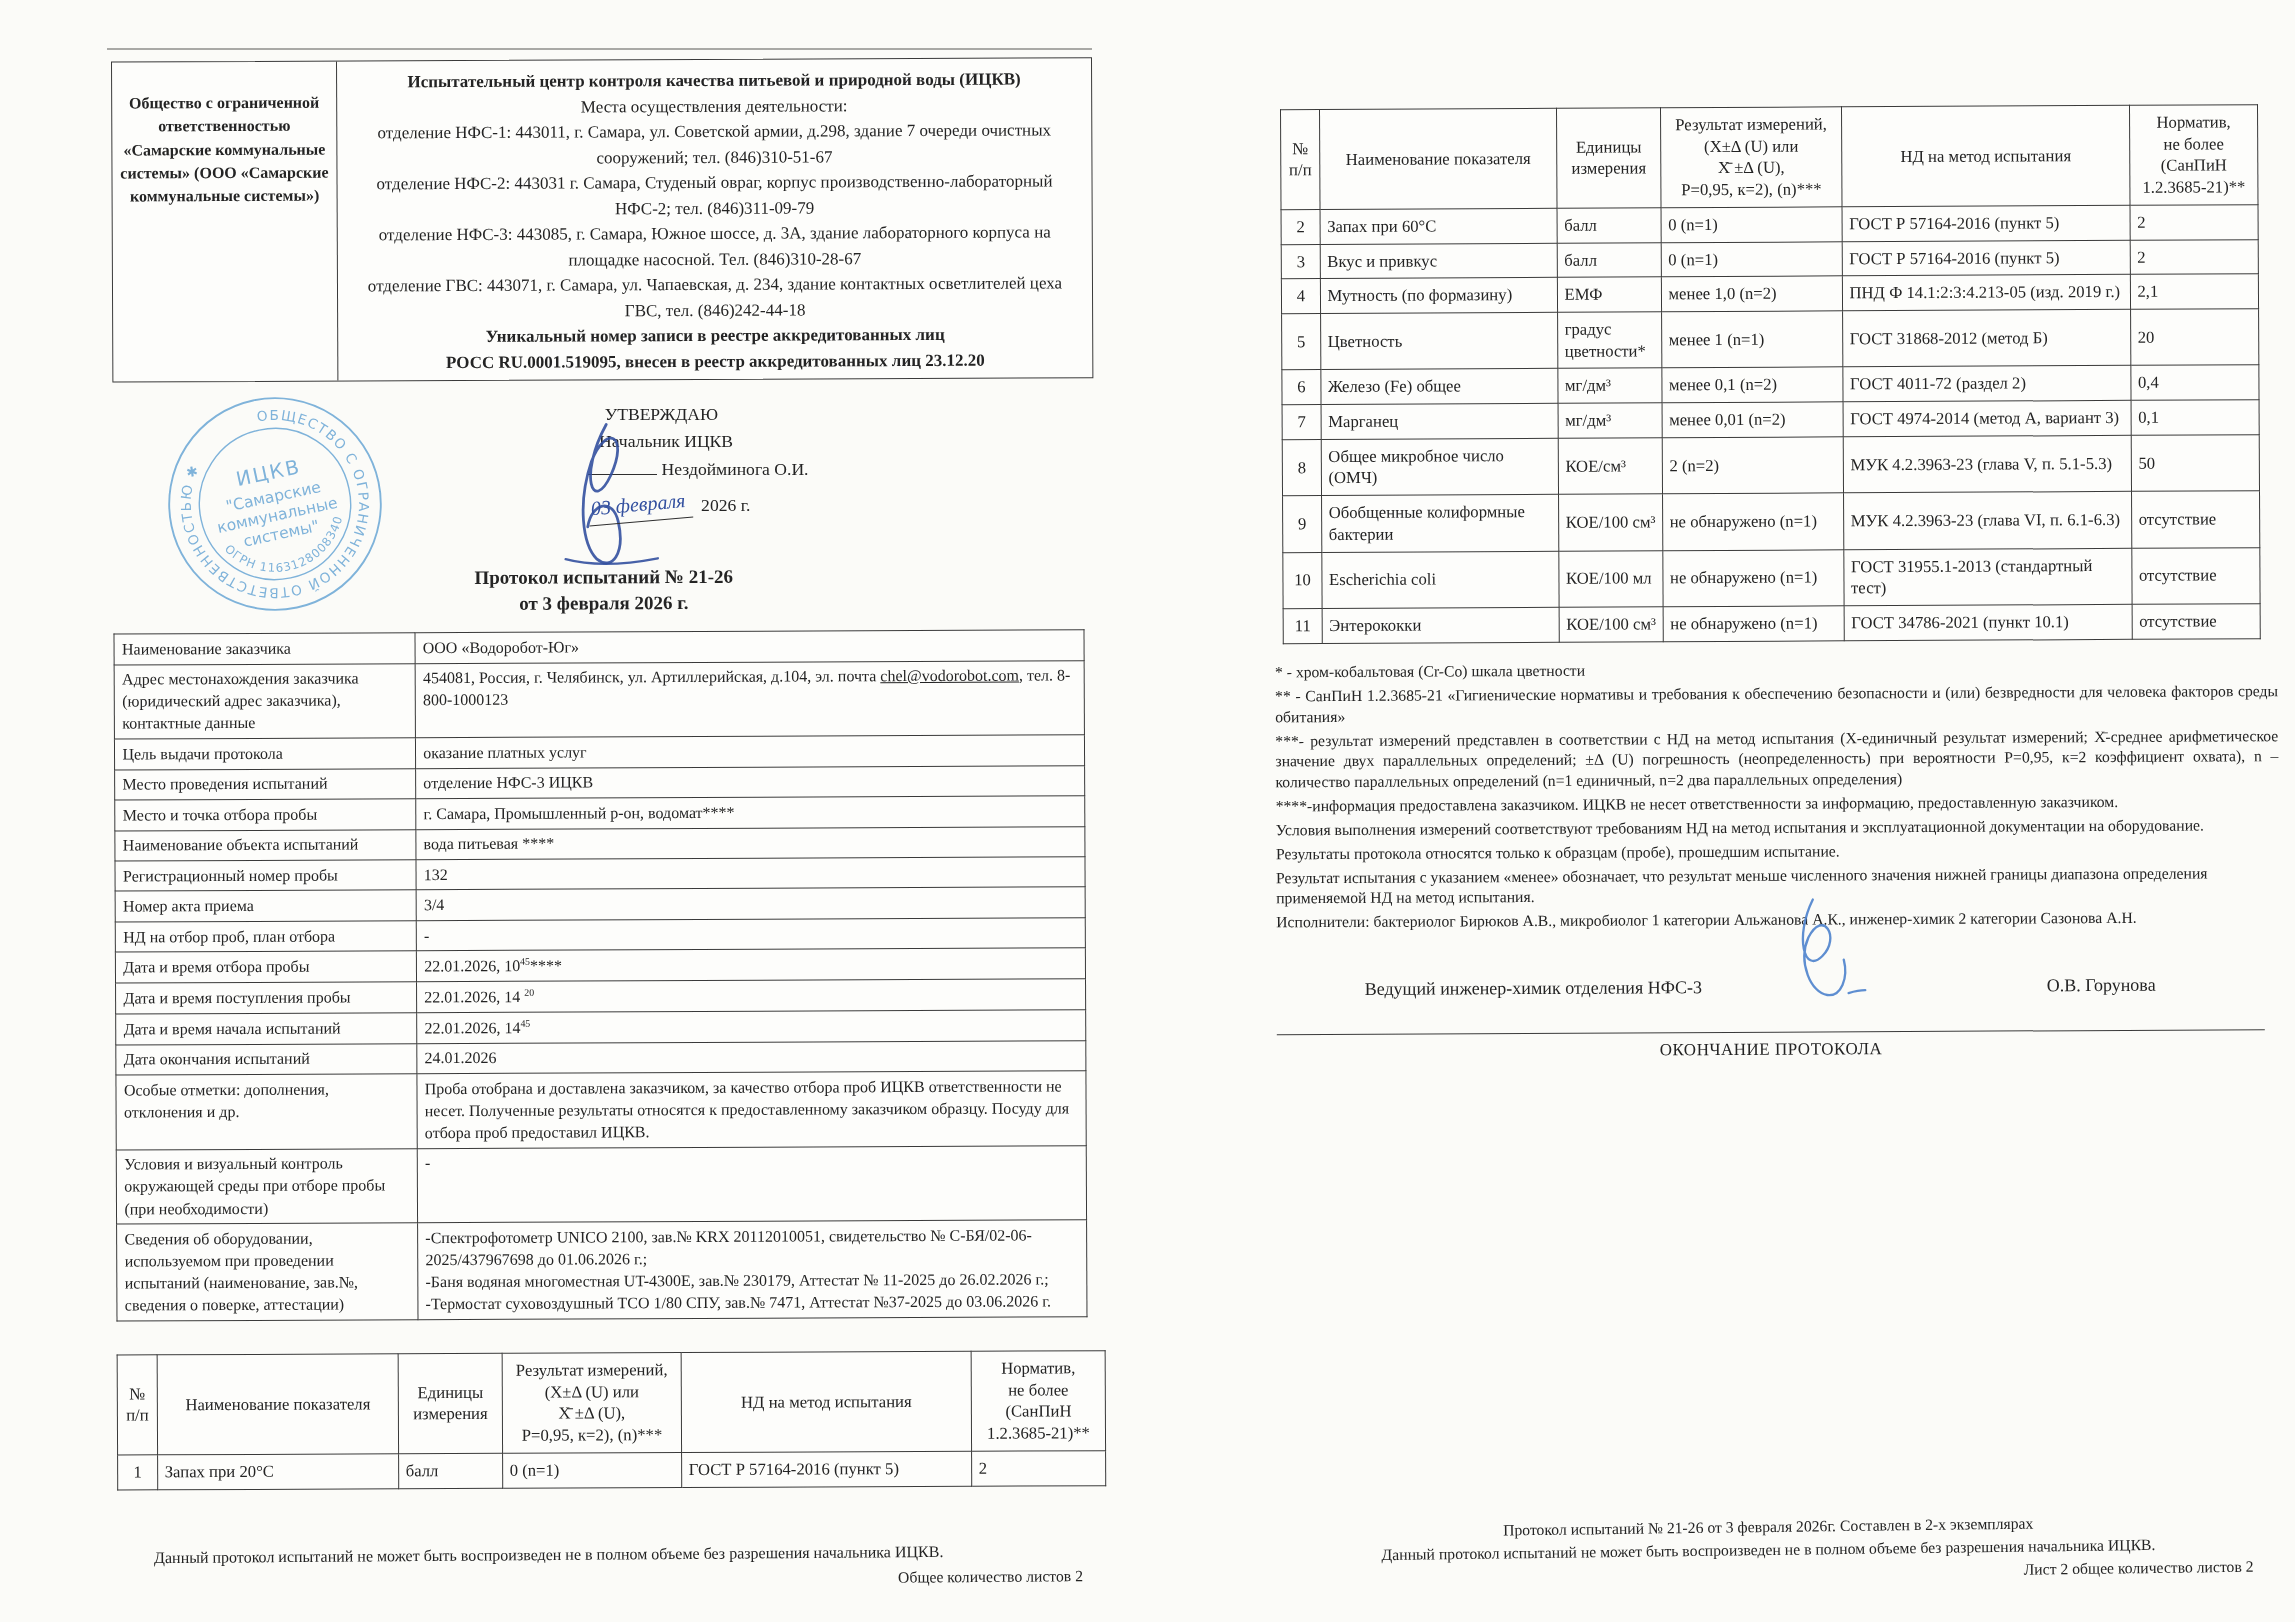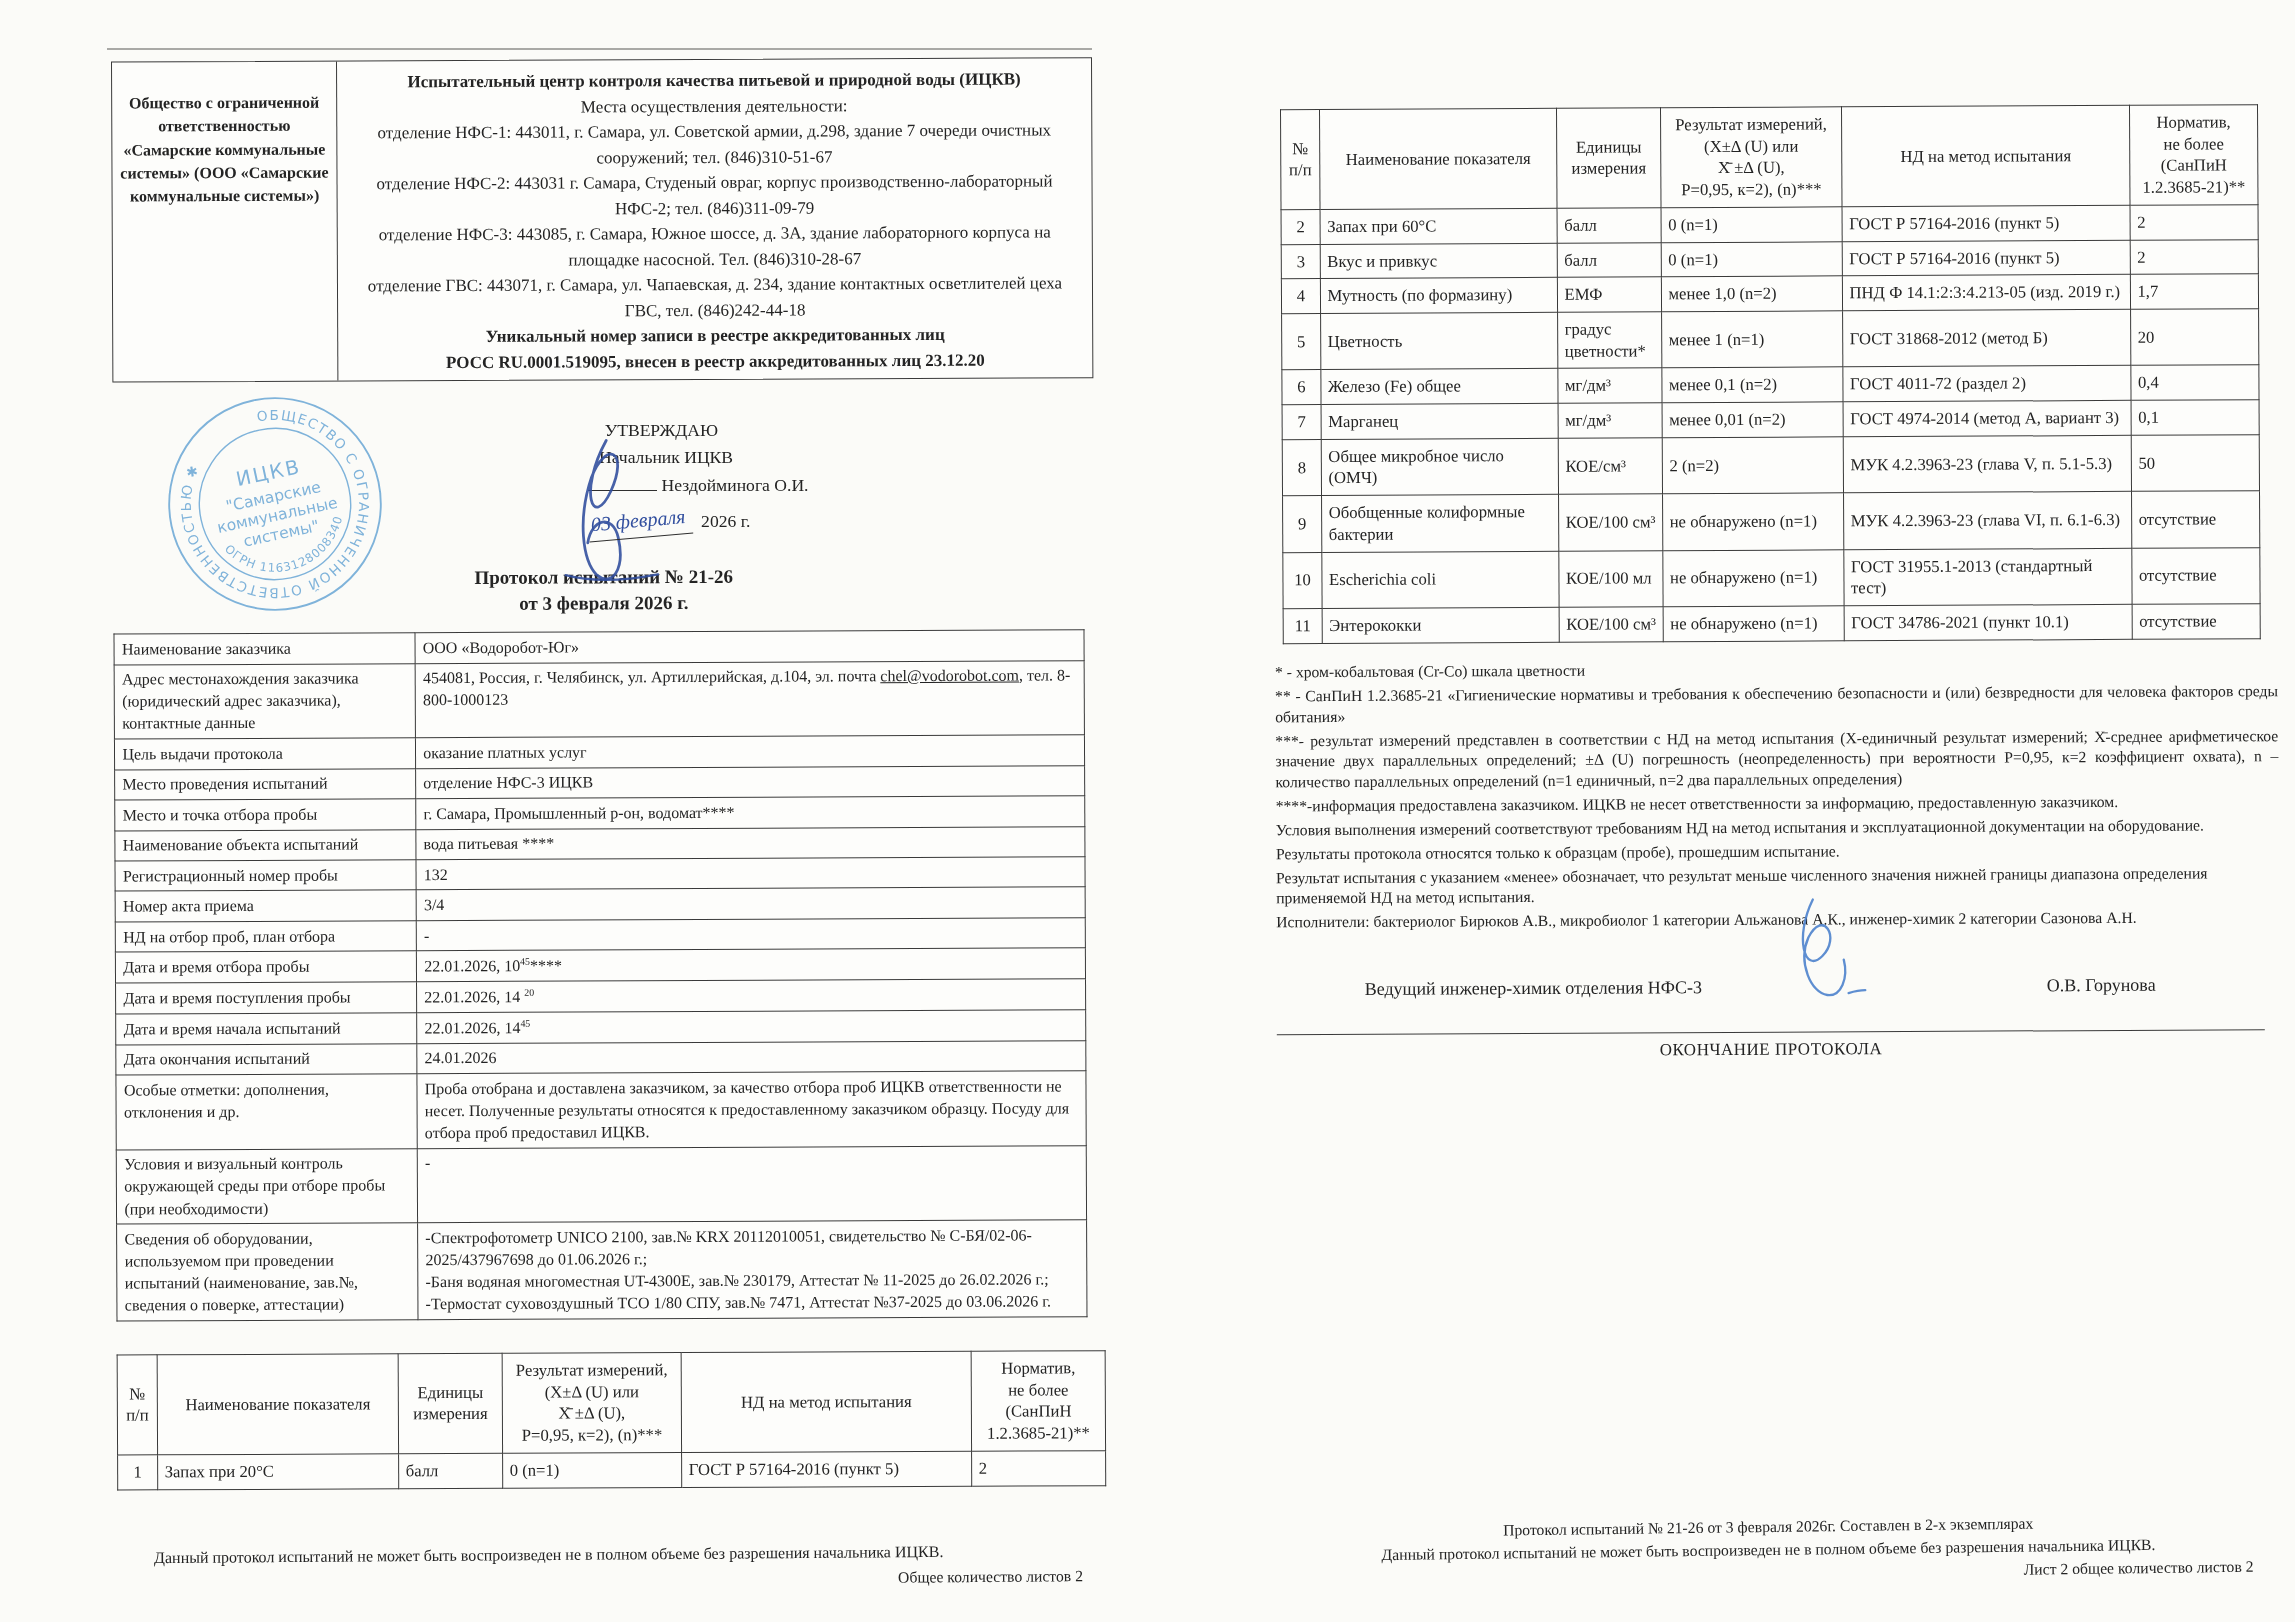--- a/index.html
+++ b/index.html
@@ -24,21 +24,21 @@
   .org-name{font-weight:bold;font-size:16px;line-height:1.45;margin-top:20px;}
   .org-address{font-size:15.3px;line-height:1.4;margin-top:4.6px;}
   .hdr-right{flex:1;text-align:center;padding:8.3px 12px 4.6px;font-size:17px;line-height:1.5;}
   .b{font-weight:bold;}
 
   
   .stamp{position:absolute;left:164px;top:393px;width:222px;height:222px;opacity:.78;transform:rotate(-12deg);}
   .stamp text{font-family:"DejaVu Sans", sans-serif;fill:#5d9fd2;}
 
   
-  .approve{position:absolute;left:588px;top:417px;font-size:17.6px;line-height:1.55;width:370px;}
+  .approve{position:absolute;left:588px;top:401px;font-size:17.6px;line-height:1.55;width:370px;}
   .approve .a-name{margin-left:0;}
   .useg{display:inline-block;width:69px;border-bottom:1.4px solid #2f2f2f;height:1em;vertical-align:baseline;margin-right:4.6px;}
   .hand{display:inline-block;color:#33509f;font-style:italic;font-size:20px;transform:rotate(-5deg);border-bottom:1.4px solid #2f2f2f;padding:0 6.5px 0.9px 2.8px;}
   .ayear{margin-left:9px;}
   .sigsvg{position:absolute;left:-51px;top:4.6px;width:143px;height:180px;overflow:visible;}
 
   .title-block{margin-top:184px;width:981px;margin-left:111px;text-align:center;font-weight:bold;font-size:19px;line-height:1.4;}
 
   table{border-collapse:collapse;background:#fdfdfb;}
   td,th{border:1.9px solid #3a3a3a;vertical-align:top;}
@@ -294,21 +294,21 @@
           <td>0 (n=1)</td>
           <td>ГОСТ Р 57164-2016 (пункт 5)</td>
           <td>2</td>
         </tr>
         <tr>
           <td class="cnum">4</td>
           <td>Мутность (по формазину)</td>
           <td>ЕМФ</td>
           <td>менее 1,0 (n=2)</td>
           <td>ПНД Ф 14.1:2:3:4.213-05 (изд. 2019 г.)</td>
-          <td>1,7</td>
+          <td>2,1</td>
         </tr>
         <tr>
           <td class="cnum">5</td>
           <td>Цветность</td>
           <td>градус цветности*</td>
           <td>менее 1 (n=1)</td>
           <td>ГОСТ 31868-2012 (метод Б)</td>
           <td>20</td>
         </tr>
         <tr>

